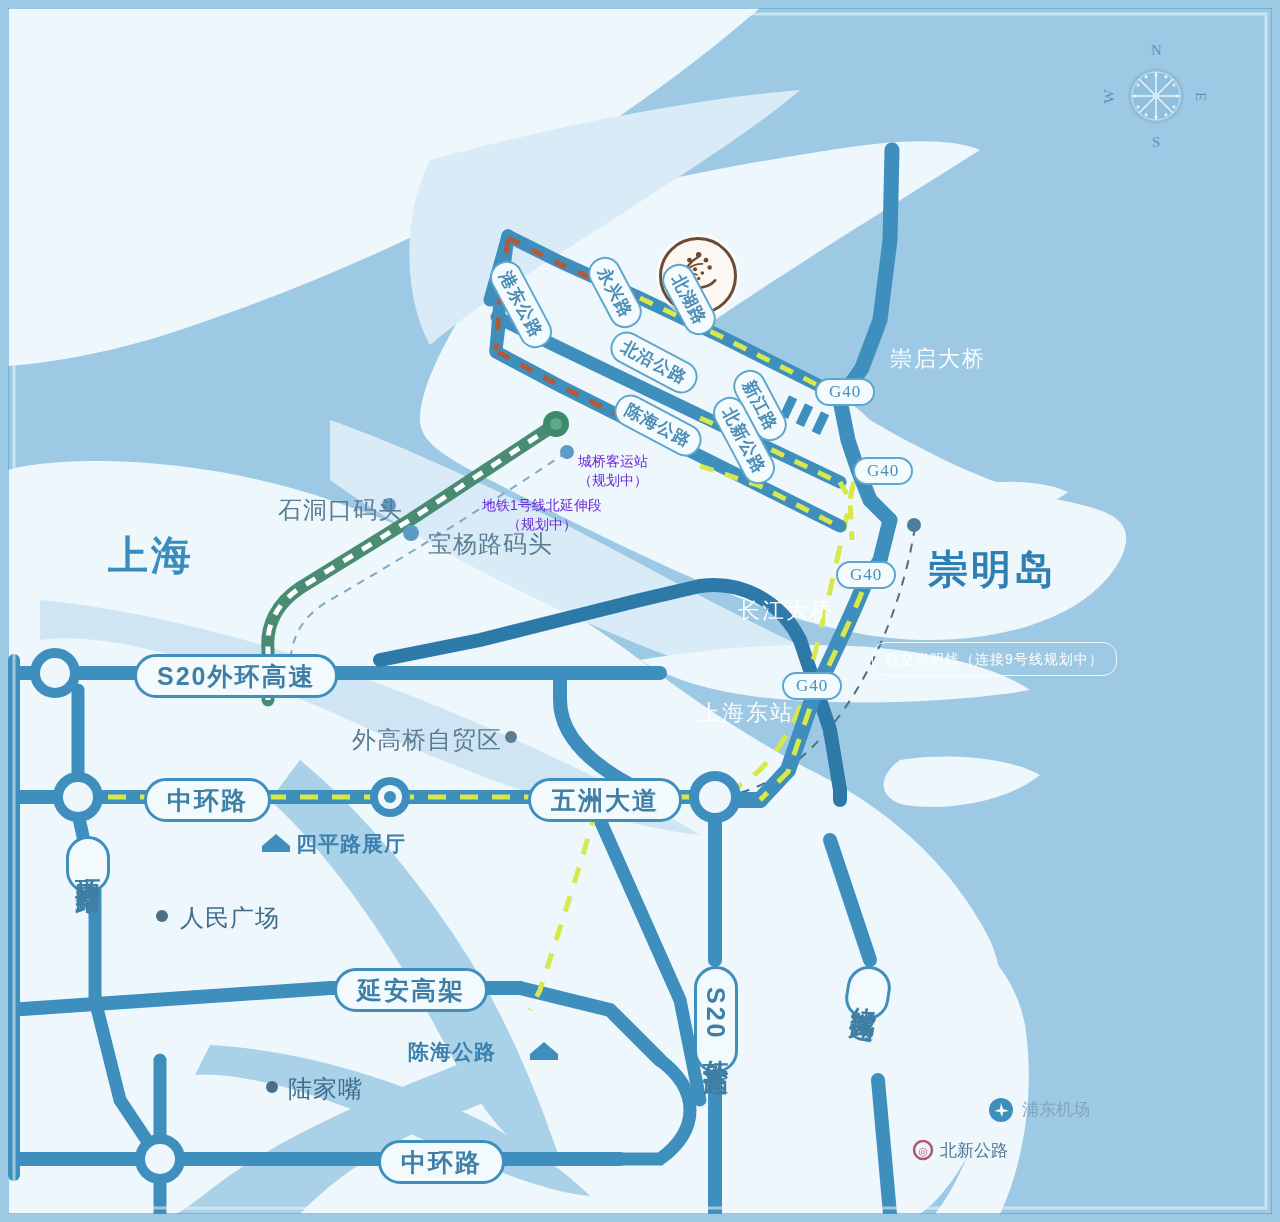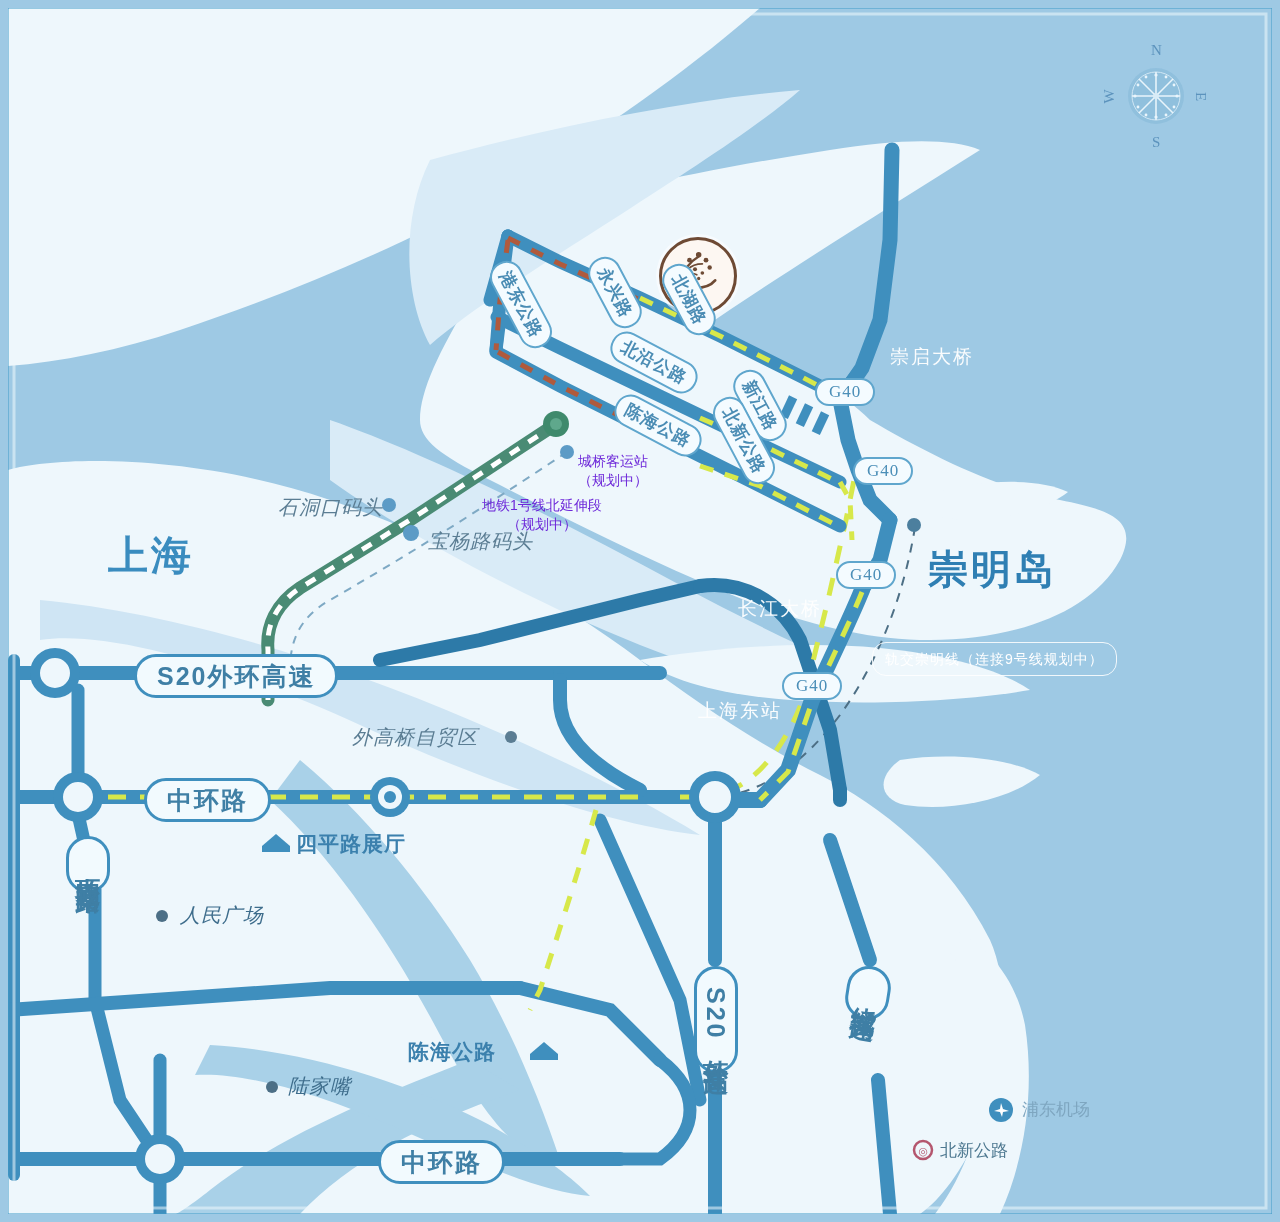--- a/index.html
+++ b/index.html
@@ -16,24 +16,24 @@
   
   .lbl{position:absolute;white-space:nowrap;}
 
   .city-label{
     font-size:40px;font-weight:bold;color:#3a8cbf;letter-spacing:3px;text-align:center;
   }
   .island-label{
     font-size:40px;font-weight:bold;color:#2f7fb3;letter-spacing:3px;
   }
   .water-label{
-    font-size:19px;color:#ffffff;letter-spacing:2px;opacity:.95;
+    font-size:22px;color:#ffffff;letter-spacing:2px;opacity:.95;
   }
   .poi-label{
-    font-size:20px;color:#5b7d93;letter-spacing:1px;font-style:italic;
+    font-size:24px;color:#5b7d93;letter-spacing:1px;
   }
   .poi-label.dark{color:#3e6d8c;}
   .plan-note{
     font-size:14px;color:#6d28d9;line-height:1.35;text-align:center;
   }
   .hall-label{
     font-size:21px;color:#3b80ad;font-weight:bold;letter-spacing:1px;
   }
   .small-poi{font-size:17px;color:#5b8099;}
   .watermark{
@@ -377,20 +377,22 @@
   <div class="rd-sm" style="left:611px;top:409px;transform:rotate(28deg);">陈海公路</div>
   <div class="rd-sm" style="left:697px;top:424px;transform:rotate(62deg);">北新公路</div>
 
   <div class="g40" style="left:815px;top:378px;">G40</div>
   <div class="g40" style="left:853px;top:457px;">G40</div>
   <div class="g40" style="left:836px;top:561px;">G40</div>
   <div class="g40" style="left:782px;top:672px;">G40</div>
 
   <div class="road-pill" style="left:134px;top:654px;">S20外环高速</div>
   <div class="road-pill" style="left:144px;top:778px;">中环路</div>
+  <div class="road-pill" style="left:528px;top:778px;">五洲大道</div>
+  <div class="road-pill" style="left:334px;top:968px;">延安高架</div>
   <div class="road-pill" style="left:378px;top:1140px;">中环路</div>
   <div class="road-pill vert" style="left:66px;top:836px;">内环高架路</div>
   <div class="road-pill vert" style="left:694px;top:966px;">S20外环高速</div>
   <div class="road-pill vert" style="left:846px;top:966px;transform:rotate(9deg);">绕城高速</div>
 
   <div class="lbl poi-label" style="left:278px;top:494px;">石洞口码头</div>
   <div class="lbl poi-label" style="left:428px;top:528px;">宝杨路码头</div>
   <div class="lbl poi-label" style="left:352px;top:724px;">外高桥自贸区</div>
   <div class="lbl poi-label dark" style="left:180px;top:902px;">人民广场</div>
   <div class="lbl poi-label dark" style="left:288px;top:1073px;">陆家嘴</div>

